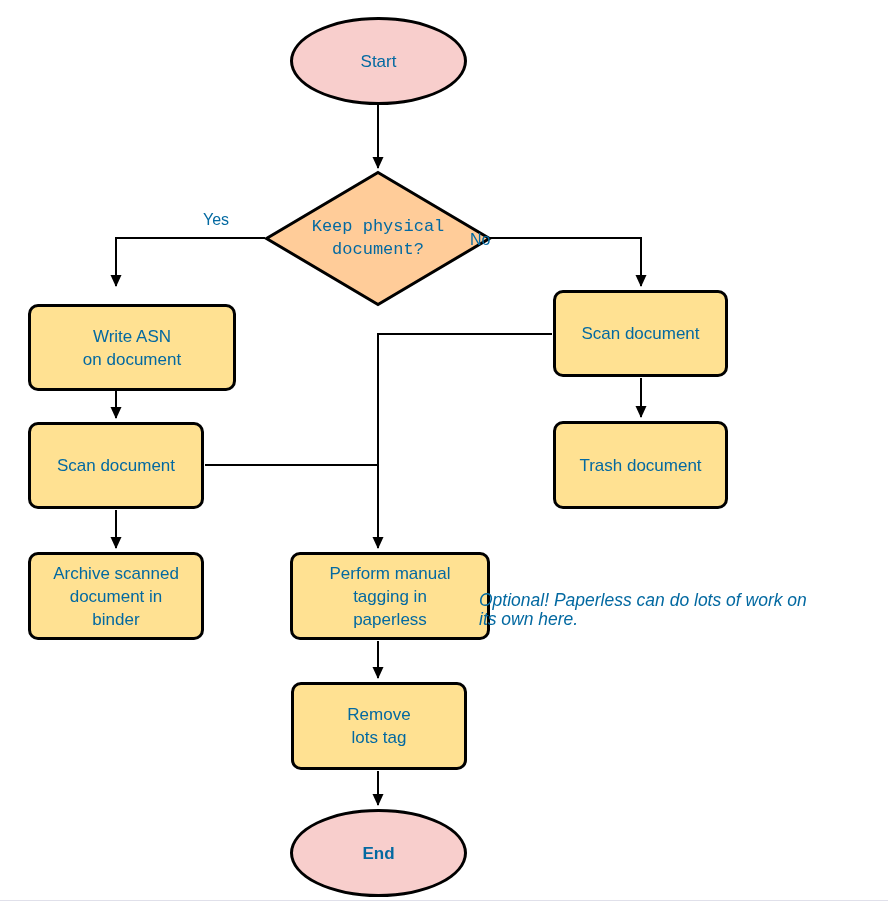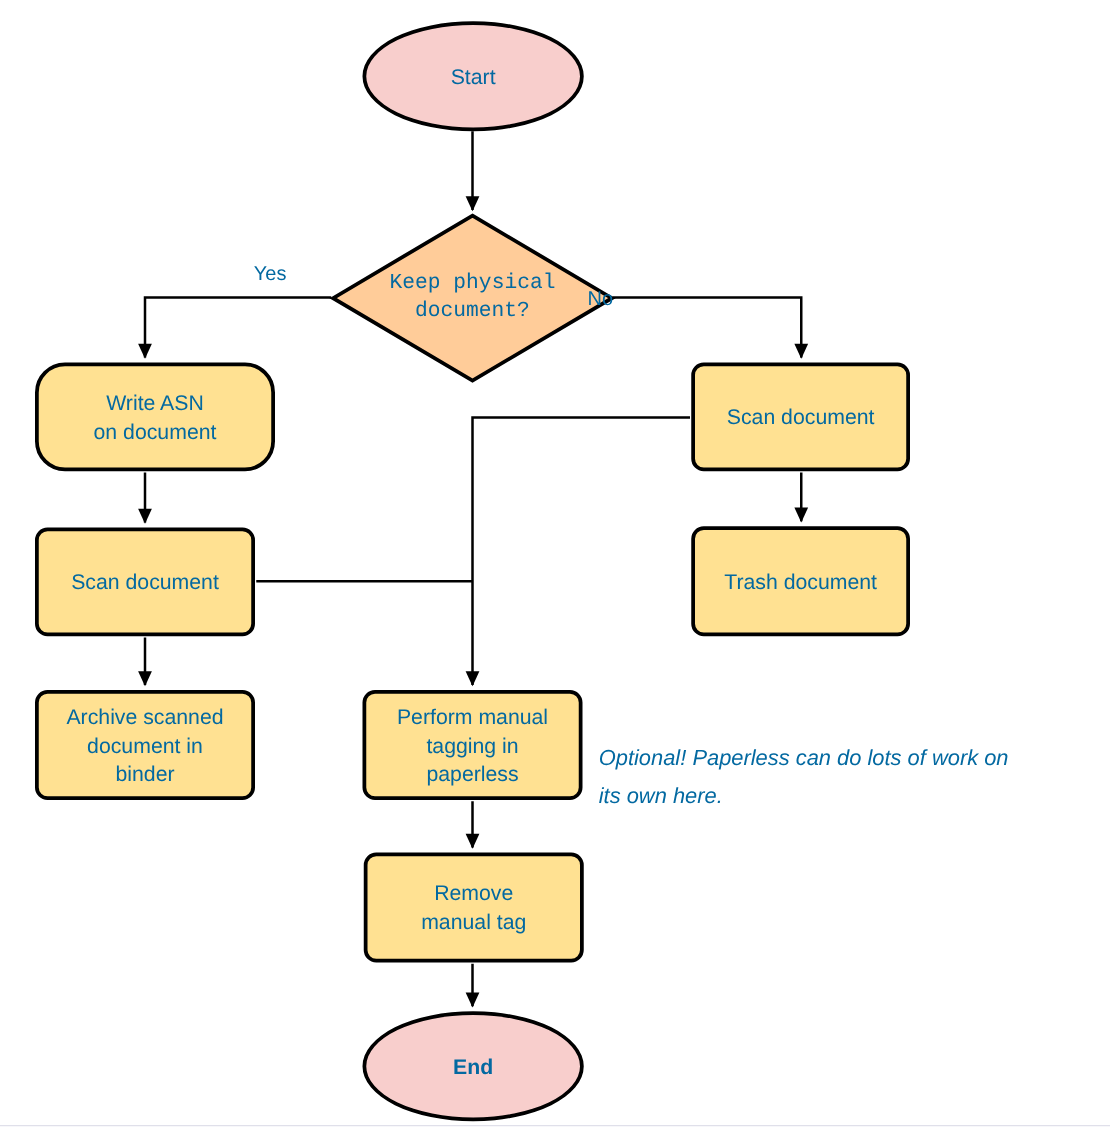--- a/index.html
+++ b/index.html
@@ -47,40 +47,40 @@
   }
   .edge-label {
     position: absolute;
     font-size: 16px;
     text-align: left;
   }
   .side-note {
     position: absolute;
     font-style: italic;
     font-size: 17.5px;
-    line-height: 30px;
+    line-height: 19px;
     white-space: pre-line;
   }
   .bottom-divider {
     position: absolute;
     left: 0;
     top: 900px;
     width: 888px;
     height: 1px;
     background: #e0e0ea;
   }
 
   
   #n-start   { left: 290px; top:  17px; width: 177px; height: 88px; }
-  #n-write   { left:  28px; top: 290px; width: 192px; height: 87px; border-radius: 24px; }
+  #n-write   { left:  28px; top: 304px; width: 208px; height: 87px; }
   #n-scanl   { left:  28px; top: 422px; width: 176px; height: 87px; }
   #n-archive { left:  28px; top: 552px; width: 176px; height: 88px; }
   #n-scanr   { left: 553px; top: 290px; width: 175px; height: 87px; }
   #n-trash   { left: 553px; top: 421px; width: 175px; height: 88px; }
-  #n-tag     { left: 290px; top: 552px; width: 176px; height: 88px; text-align: center; }
+  #n-tag     { left: 290px; top: 552px; width: 200px; height: 88px; text-align: center; }
   #n-remove  { left: 291px; top: 682px; width: 176px; height: 88px; }
   #n-end     { left: 290px; top: 809px; width: 177px; height: 88px; font-weight: bold; }
   #l-decision { left: 283px; top: 215px; width: 190px; font-family: Liberation Mono, monospace; }
   #l-yes     { left: 203px; top: 211px; width: 50px; }
   #l-no      { left: 470px; top: 211px; width: 50px; margin-top: 20px; }
   #note      { left: 479px; top: 591px; width: 400px; }
 </style>
 </head>
 <body>
 
@@ -141,21 +141,21 @@
   </div>
 
   <div class="node process" id="n-tag">
     <span>Perform manual
 tagging in
 paperless</span>
   </div>
 
   <div class="node process" id="n-remove">
     <span>Remove
-manual tag</span>
+lots tag</span>
   </div>
 
   <div class="node terminator" id="n-end">
     <span>End</span>
   </div>
 
   <div class="side-note" id="note">Optional! Paperless can do lots of work on
 its own here.</div>
 
   <div class="bottom-divider"></div>

